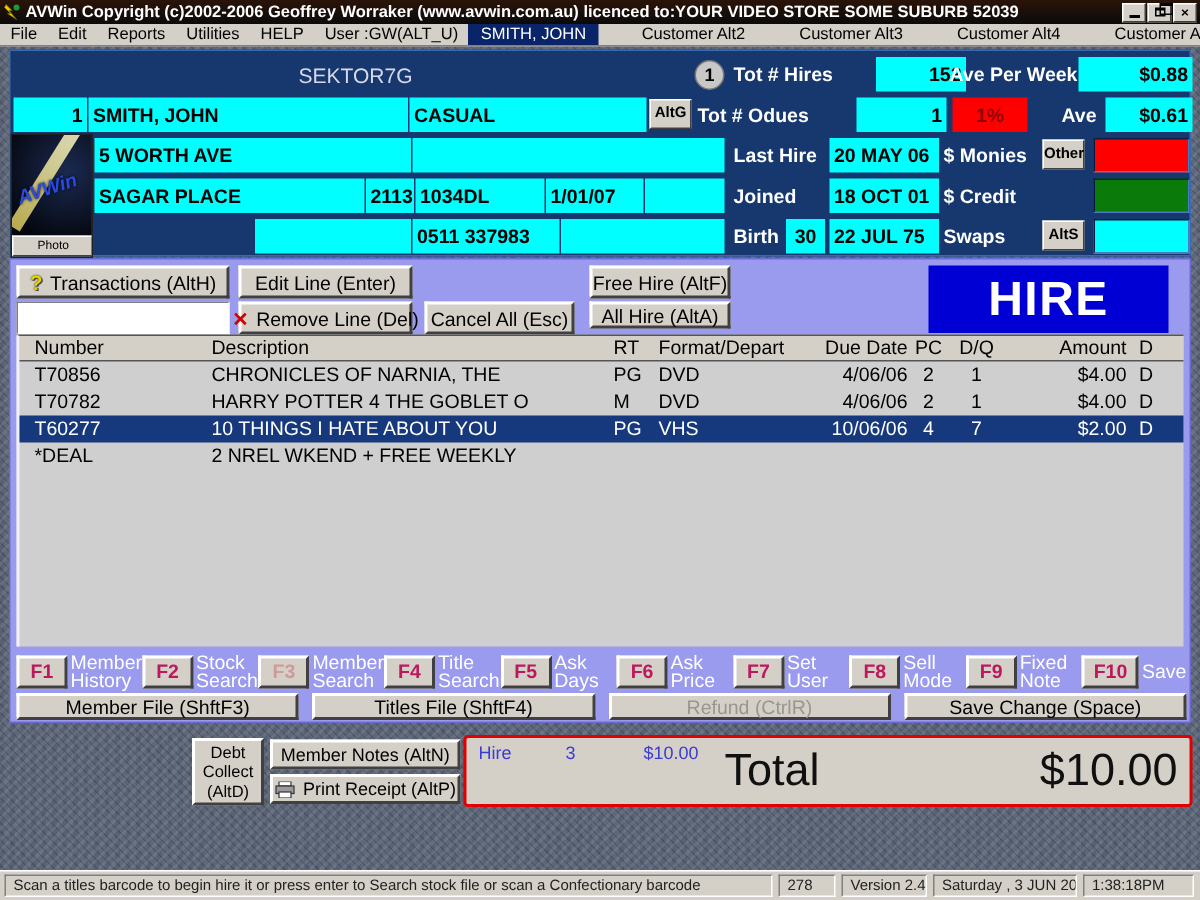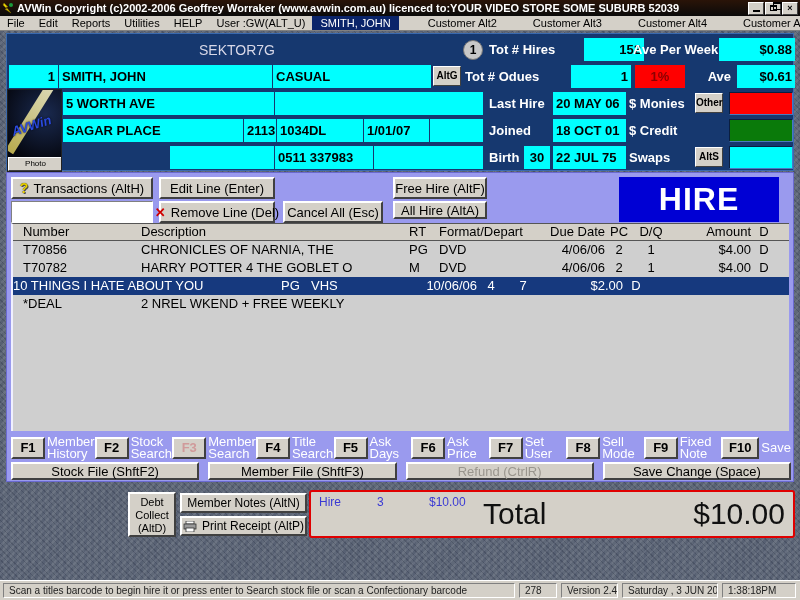--- a/index.html
+++ b/index.html
@@ -88,21 +88,21 @@
   .col-pc     {width:28px; text-align:center;}
   .col-dq     {width:36px; text-align:center;}
   .col-amount {width:82px; text-align:right;}
   .col-d      {width:26px; text-align:center;}
 
   
   .fkeys { position:absolute; left:0; top:262px; width:788px; height:26px; display:flex;
     align-items:center; padding:0 4px; }
   .fkunit { display:flex; align-items:center; flex:1; }
   .fkbtn { width:34px; height:22px; background:#d4d0c8; border:2px solid;
-    border-color:#fff #404040 #404040 #fff; color:#000000; font-weight:bold; font-size:13px;
+    border-color:#fff #404040 #404040 #fff; color:#be185d; font-weight:bold; font-size:13px;
     text-align:center; line-height:18px; flex:none; }
   .fkunit.disabled .fkbtn { color:#d09a9a; }
   .fklabel { color:#fff; font-size:13px; line-height:12px; margin-left:2px; white-space:nowrap; }
 
   
   .filerow { position:absolute; left:0; top:289px; width:788px; height:19px; display:flex;
     gap:9px; padding:0 4px; }
   .filebtn { flex:1; height:18px; font-size:13px; }
 
   
@@ -269,20 +269,21 @@
       <span class="col-desc">HARRY POTTER 4 THE GOBLET O</span>
       <span class="col-rt">M</span>
       <span class="col-format">DVD</span>
       <span class="col-due">4/06/06</span>
       <span class="col-pc">2</span>
       <span class="col-dq">1</span>
       <span class="col-amount">$4.00</span>
       <span class="col-d">D</span>
     </div>
     <div class="trow selected">
+      <span class="col-number">T60277</span>
       <span class="col-desc">10 THINGS I HATE ABOUT YOU</span>
       <span class="col-rt">PG</span>
       <span class="col-format">VHS</span>
       <span class="col-due">10/06/06</span>
       <span class="col-pc">4</span>
       <span class="col-dq">7</span>
       <span class="col-amount">$2.00</span>
       <span class="col-d">D</span>
     </div>
     <div class="trow">
@@ -336,24 +337,24 @@
       <span class="fklabel"><span>Fixed</span><br><span>Note</span></span>
     </div>
     <div class="fkunit" style="flex:0.6;">
       <span class="fkbtn" style="width:38px;">F10</span>
       <span class="fklabel" style="line-height:22px;"><span>Save</span></span>
     </div>
   </div>
 
   <div class="filerow">
     <div class="gbtn filebtn">
-        <span>Stock File (ShftF2)</span>
+        <span>Member File (ShftF3)</span>
       </div>
     <div class="gbtn filebtn">
-        <span>Member File (ShftF3)</span>
+        <span>Titles File (ShftF4)</span>
       </div>
     <div class="gbtn filebtn disabled">
         <span>Refund (CtrlR)</span>
       </div>
     <div class="gbtn filebtn">
         <span>Save Change (Space)</span>
       </div>
   </div>
 </div>
 

